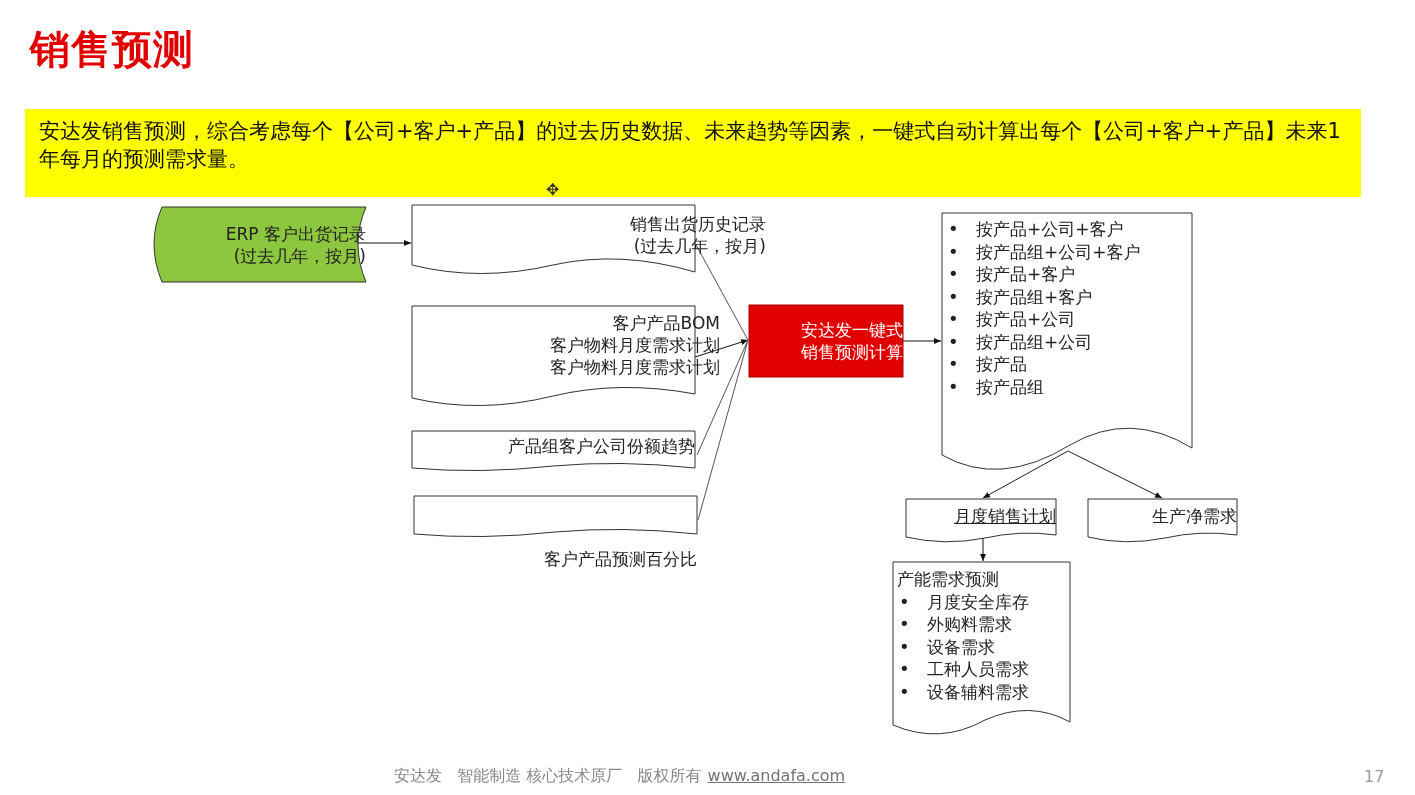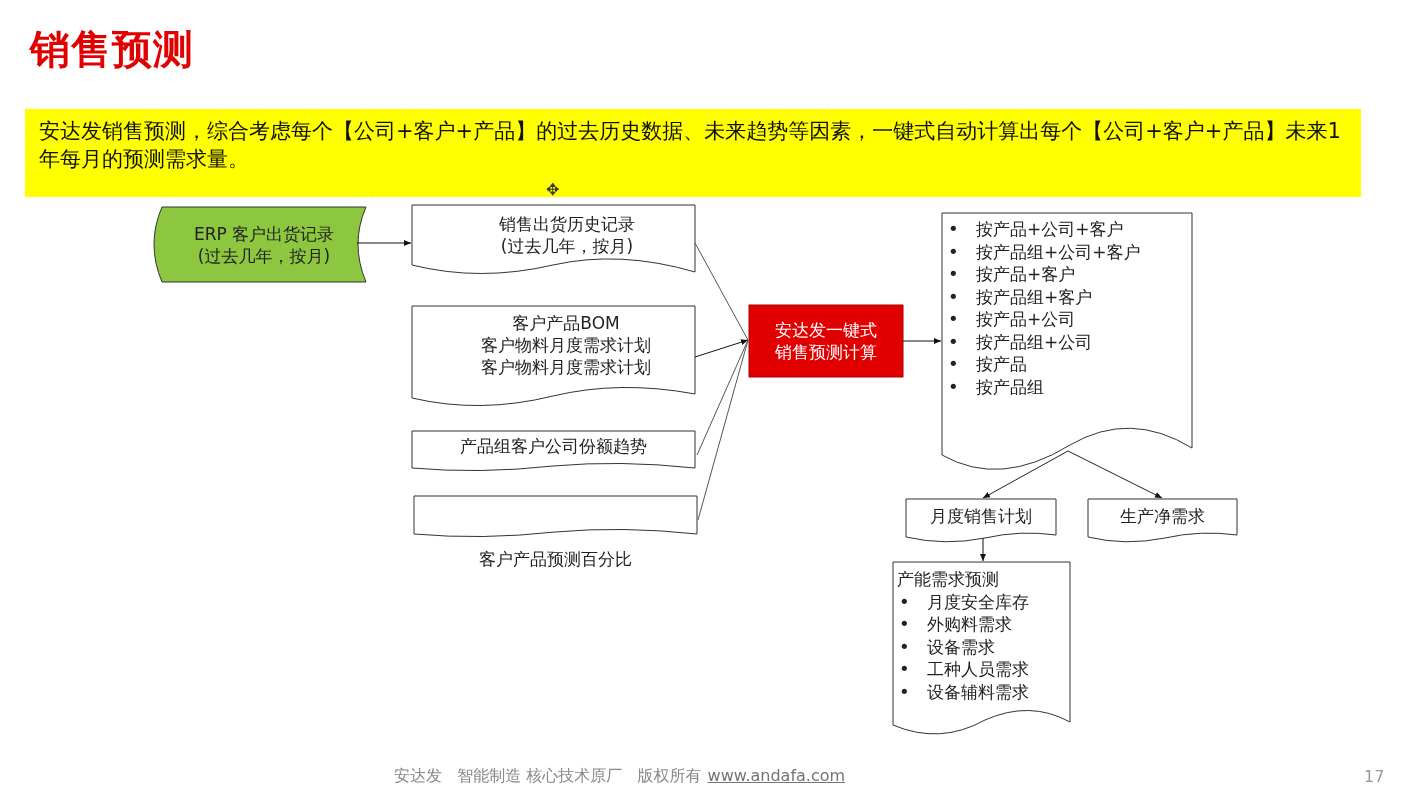--- a/index.html
+++ b/index.html
@@ -1,20 +1,20 @@
 <!DOCTYPE html>
 <html><head>
 <meta charset="utf-8">
 <style>
   html, body { margin:0; padding:0; background:#ffffff; }
   body { width:1415px; height:795px; position:relative; overflow:hidden; font-family:"DejaVu Sans", sans-serif; }
   .title { position:absolute; left:30px; top:22px; font-size:40px; font-weight:bold; color:#e00000; letter-spacing:1px; }
   .banner { position:absolute; left:25px; top:88px; width:1336px; height:88px; background:#ffff00; box-sizing:border-box; padding:8px 14px; font-size:21px; line-height:28px; color:#111;margin-top:21px; }
   svg.diagram { position:absolute; left:0; top:0; width:1415px; height:795px; }
-  .lbl { position:absolute; text-align:center; font-size:17px; line-height:22px; color:#222; }
+  .lbl { position:absolute; text-align:right; font-size:17px; line-height:22px; color:#222; }
   .lbl-left { position:absolute; font-size:17px; line-height:22.5px; color:#222; }
   .lbl-left ul { margin:0; padding:0; list-style:none; }
   .lbl-left li { position:relative; padding-left:30px; }
   .lbl-left li::before { content:"\2022"; position:absolute; left:2px; top:0; font-size:18px; }
   .footer { position:absolute; left:394px; top:766px; font-size:16px; color:#888; white-space:pre; }
   .footer a { color:#737373; text-decoration:underline; margin-left:6px; }
   .pagenum { position:absolute; left:1364px; top:767px; font-size:16px; color:#999; }
   .cursor { position:absolute; left:546px; top:180px; font-size:16px; color:#333; }
 </style>
 </head>
@@ -55,21 +55,21 @@
   <line x1="1068" y1="451" x2="983" y2="498" stroke="#222" stroke-width="1" marker-end="url(#arr)"></line>
   <line x1="1068" y1="451" x2="1162" y2="498" stroke="#222" stroke-width="1" marker-end="url(#arr)"></line>
   <line x1="983" y1="538" x2="983" y2="561" stroke="#111" stroke-width="1" marker-end="url(#arr)"></line>
 </svg>
 
 <div class="lbl" style="left:162px;top:223px;width:204px;">
   <div>ERP 客户出货记录</div>
   <div>(过去几年，按月)</div>
 </div>
 
-<div class="lbl" style="left:412px;top:213px;width:310px;">
+<div class="lbl" style="left:412px;top:213px;width:310px;padding-left:44px;">
   <div>销售出货历史记录</div>
   <div>(过去几年，按月)</div>
 </div>
 
 <div class="lbl" style="left:412px;top:312px;width:308px;">
   <div>客户产品BOM</div>
   <div>客户物料月度需求计划</div>
   <div>客户物料月度需求计划</div>
 </div>
 
@@ -92,21 +92,21 @@
     <li>按产品组+公司+客户</li>
     <li>按产品+客户</li>
     <li>按产品组+客户</li>
     <li>按产品+公司</li>
     <li>按产品组+公司</li>
     <li>按产品</li>
     <li>按产品组</li>
   </ul>
 </div>
 
-<div class="lbl" style="left:906px;top:505px;width:150px;">月度销售计划</div>
+<div class="lbl" style="left:906px;top:505px;width:150px;text-decoration:underline;">月度销售计划</div>
 <div class="lbl" style="left:1088px;top:505px;width:149px;">生产净需求</div>
 
 <div class="lbl-left" style="left:897px;top:568px;width:172px;">
   <div>产能需求预测</div>
   <ul>
     <li>月度安全库存</li>
     <li>外购料需求</li>
     <li>设备需求</li>
     <li>工种人员需求</li>
     <li>设备辅料需求</li>

